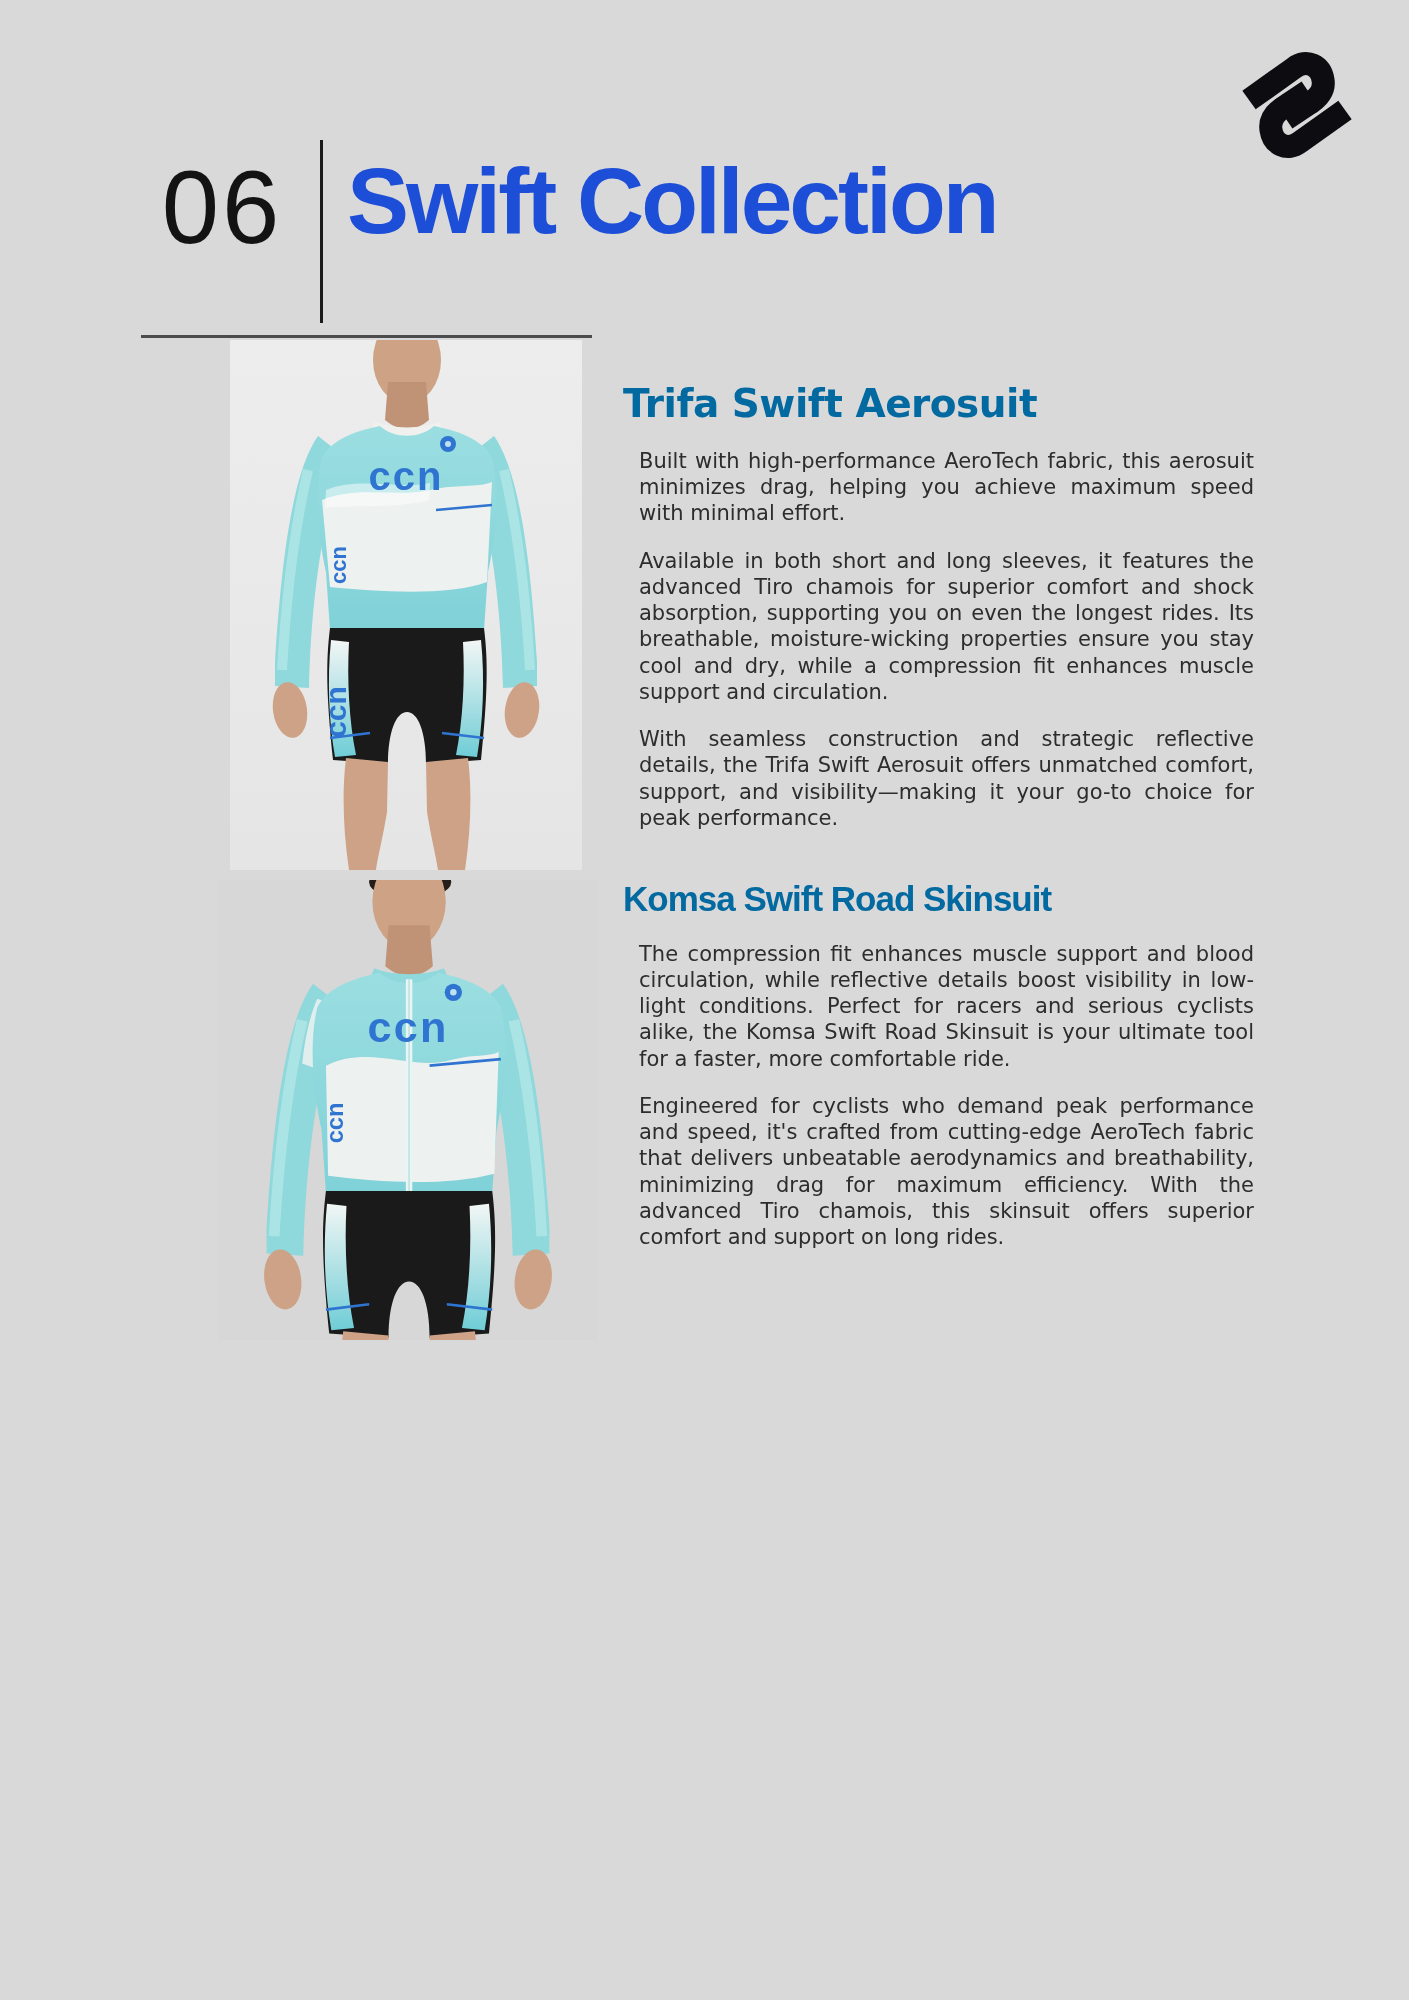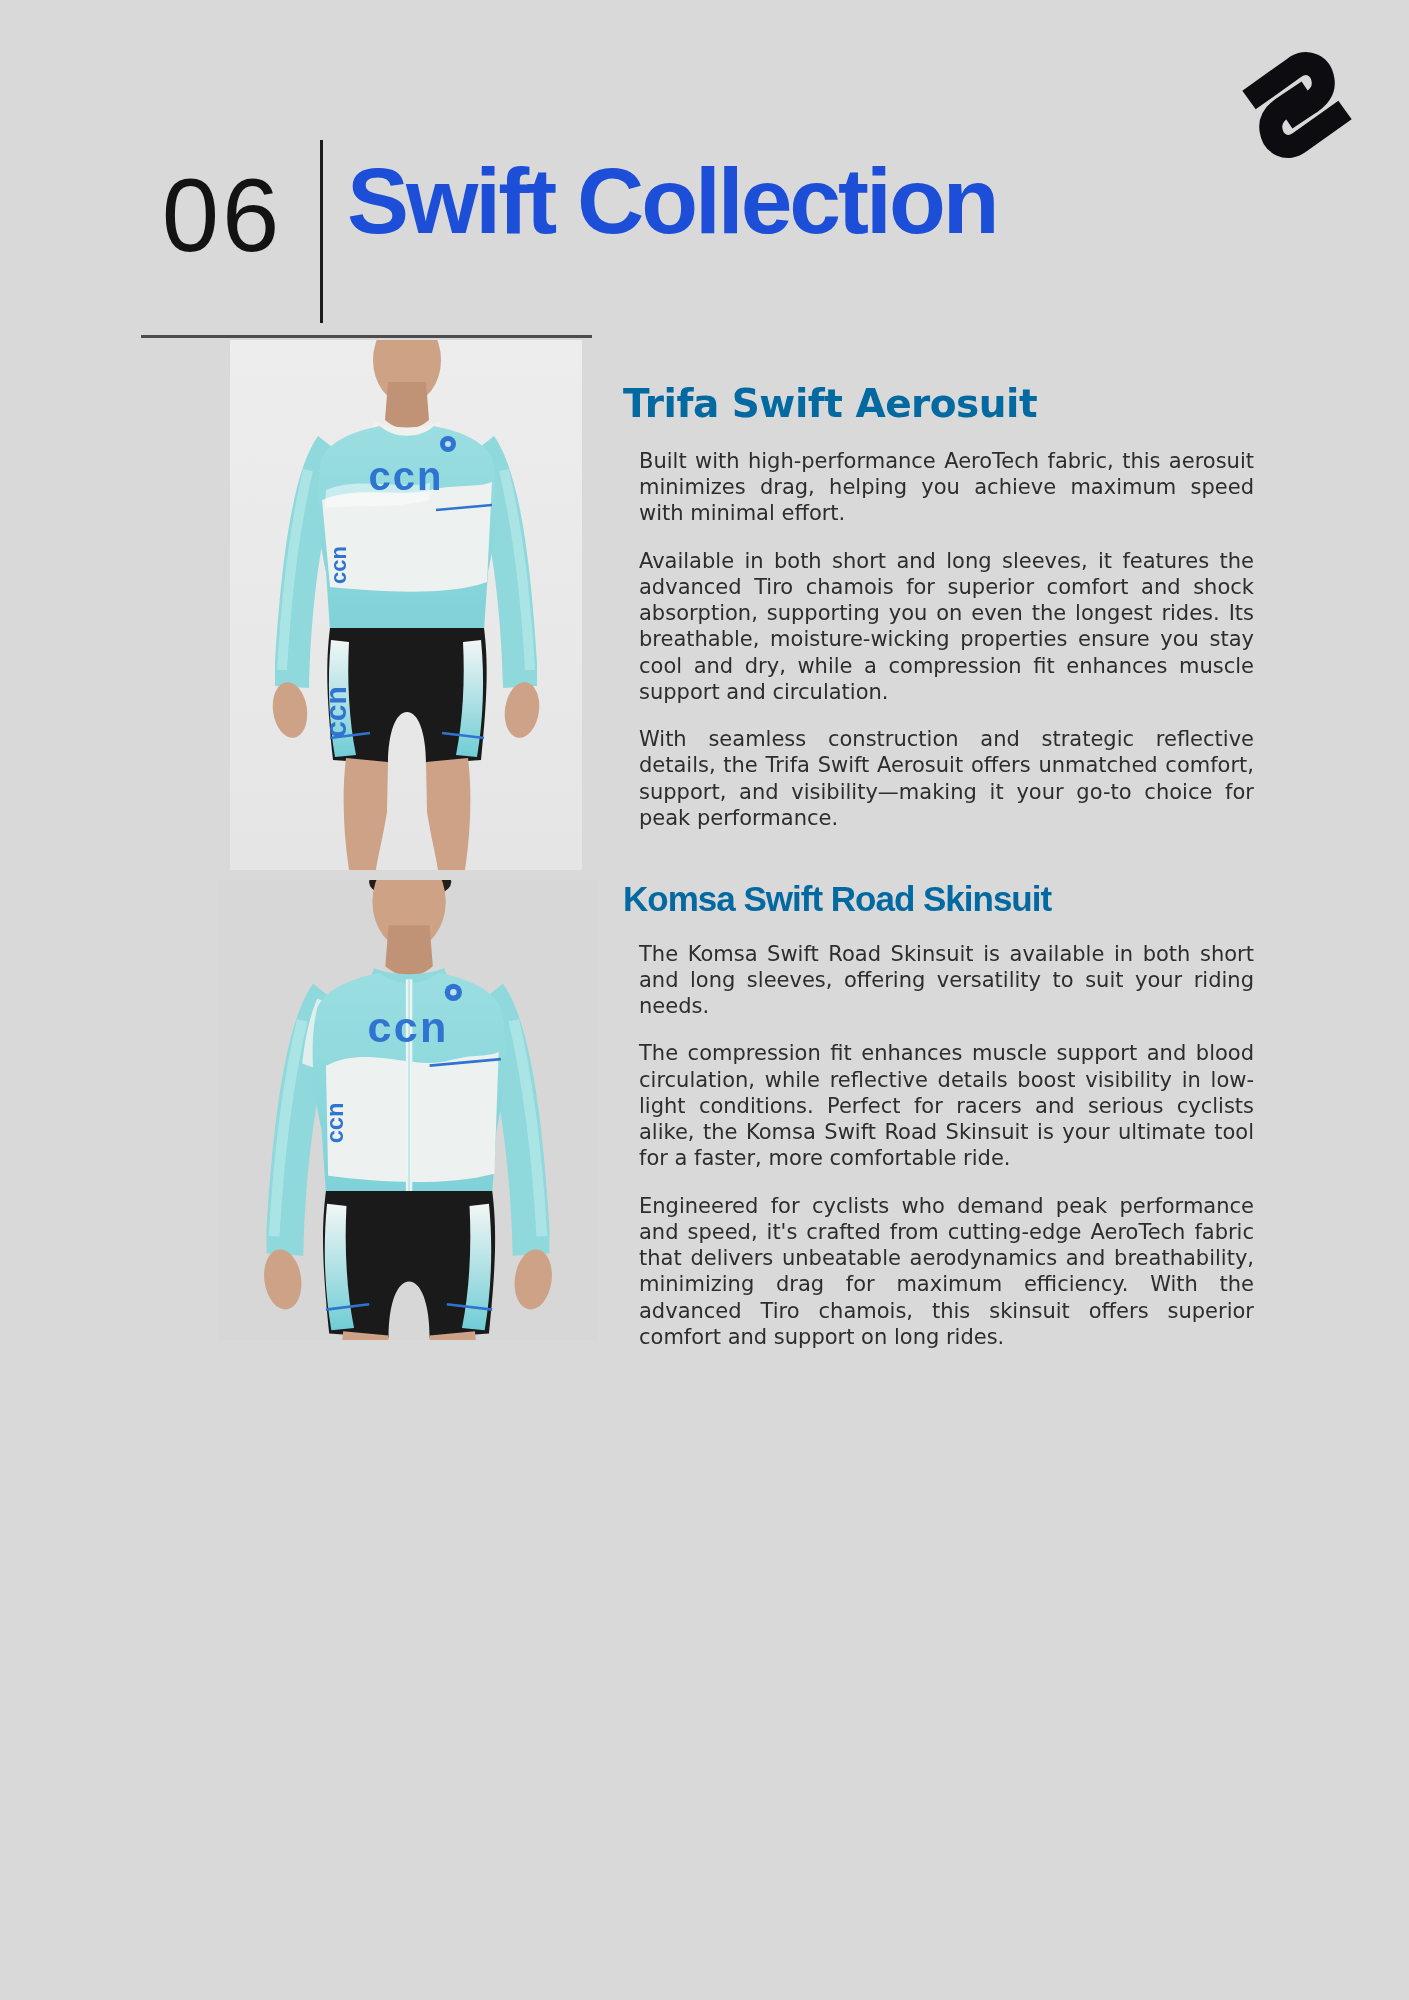--- a/index.html
+++ b/index.html
@@ -10,21 +10,21 @@
     overflow:hidden;
   }
   .page{position:relative;width:1409px;height:2000px;background:#d9d9d9;}
 
   
   .brand-logo{position:absolute;left:1237px;top:42px;width:120px;height:126px;}
   .page-number{
     position:absolute;left:128px;top:156px;width:188px;
     font-family:"Liberation Sans",sans-serif;
     font-size:103px;font-weight:400;letter-spacing:3px;
-    color:#131313;text-align:center;line-height:1;margin-top:8px;
+    color:#131313;text-align:center;line-height:1;
   }
   .vline{position:absolute;left:320px;top:140px;width:3px;height:183px;background:#1b1b1b;}
   .page-title{
     position:absolute;left:347px;top:146px;
     font-family:"Liberation Sans",sans-serif;
     font-size:93px;font-weight:700;letter-spacing:-3px;
     color:#1d4ed8;line-height:1.2;white-space:nowrap;
   }
   .hrule{position:absolute;left:141px;top:335px;width:451px;height:3px;background:#4c4c4e;}
 
@@ -180,18 +180,17 @@
         <path d="M100,398 L140,393" stroke="#2f74d0" stroke-width="2.5"></path>
         <path d="M212,393 L254,398" stroke="#2f74d0" stroke-width="2.5"></path>
         <path d="M116,418 L158,422 L157,472 C152,502 148,516 146,530 L119,530 C113,490 112,450 116,418 Z" fill="#cda287"></path>
         <path d="M238,418 L196,422 L197,472 C202,502 206,516 208,530 L235,530 C241,490 242,450 238,418 Z" fill="#cda287"></path>
       </g>
     </svg>
   </div>
 
   <div class="product-text text-2">
     <h2 class="product-name">Komsa Swift Road Skinsuit</h2>
-    <p class="product-para">The Komsa Swift Road Skinsuit is available in both short and long sleeves, offering versatility to suit your riding needs.</p>
     <p class="product-para">The compression fit enhances muscle support and blood circulation, while reflective details boost visibility in low-light conditions. Perfect for racers and serious cyclists alike, the Komsa Swift Road Skinsuit is your ultimate tool for a faster, more comfortable ride.</p>
     <p class="product-para">Engineered for cyclists who demand peak performance and speed, it's crafted from cutting-edge AeroTech fabric that delivers unbeatable aerodynamics and breathability, minimizing drag for maximum efficiency. With the advanced Tiro chamois, this skinsuit offers superior comfort and support on long rides.</p>
   </div>
 
 </div>
 
 </body></html>

